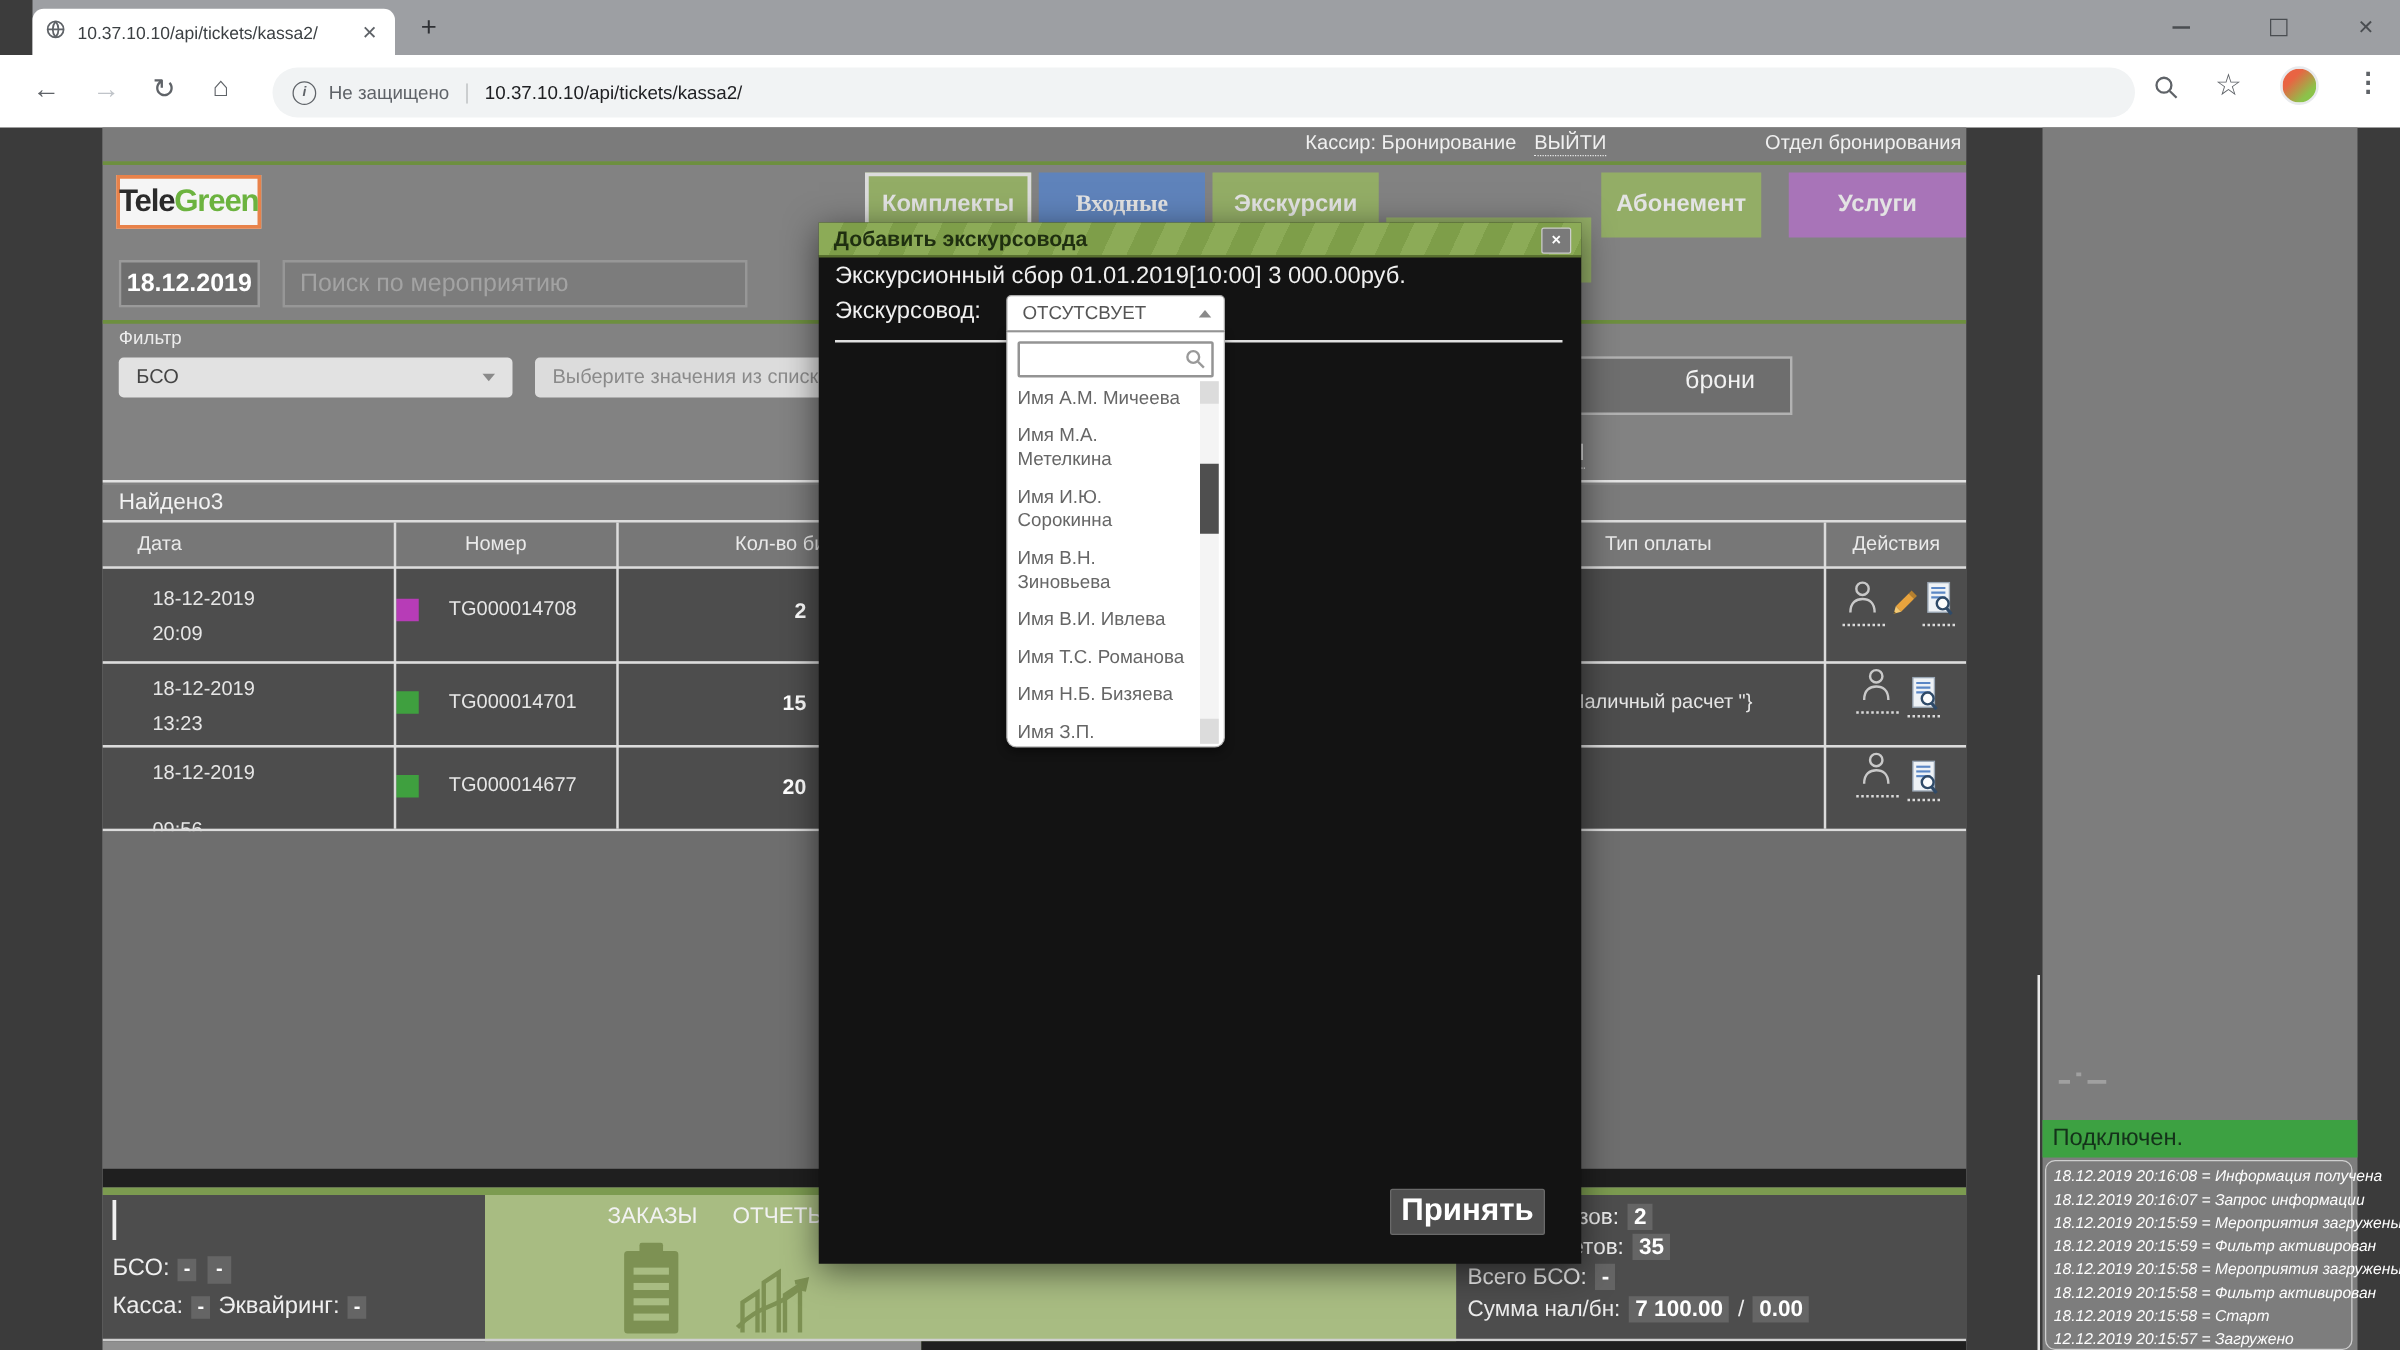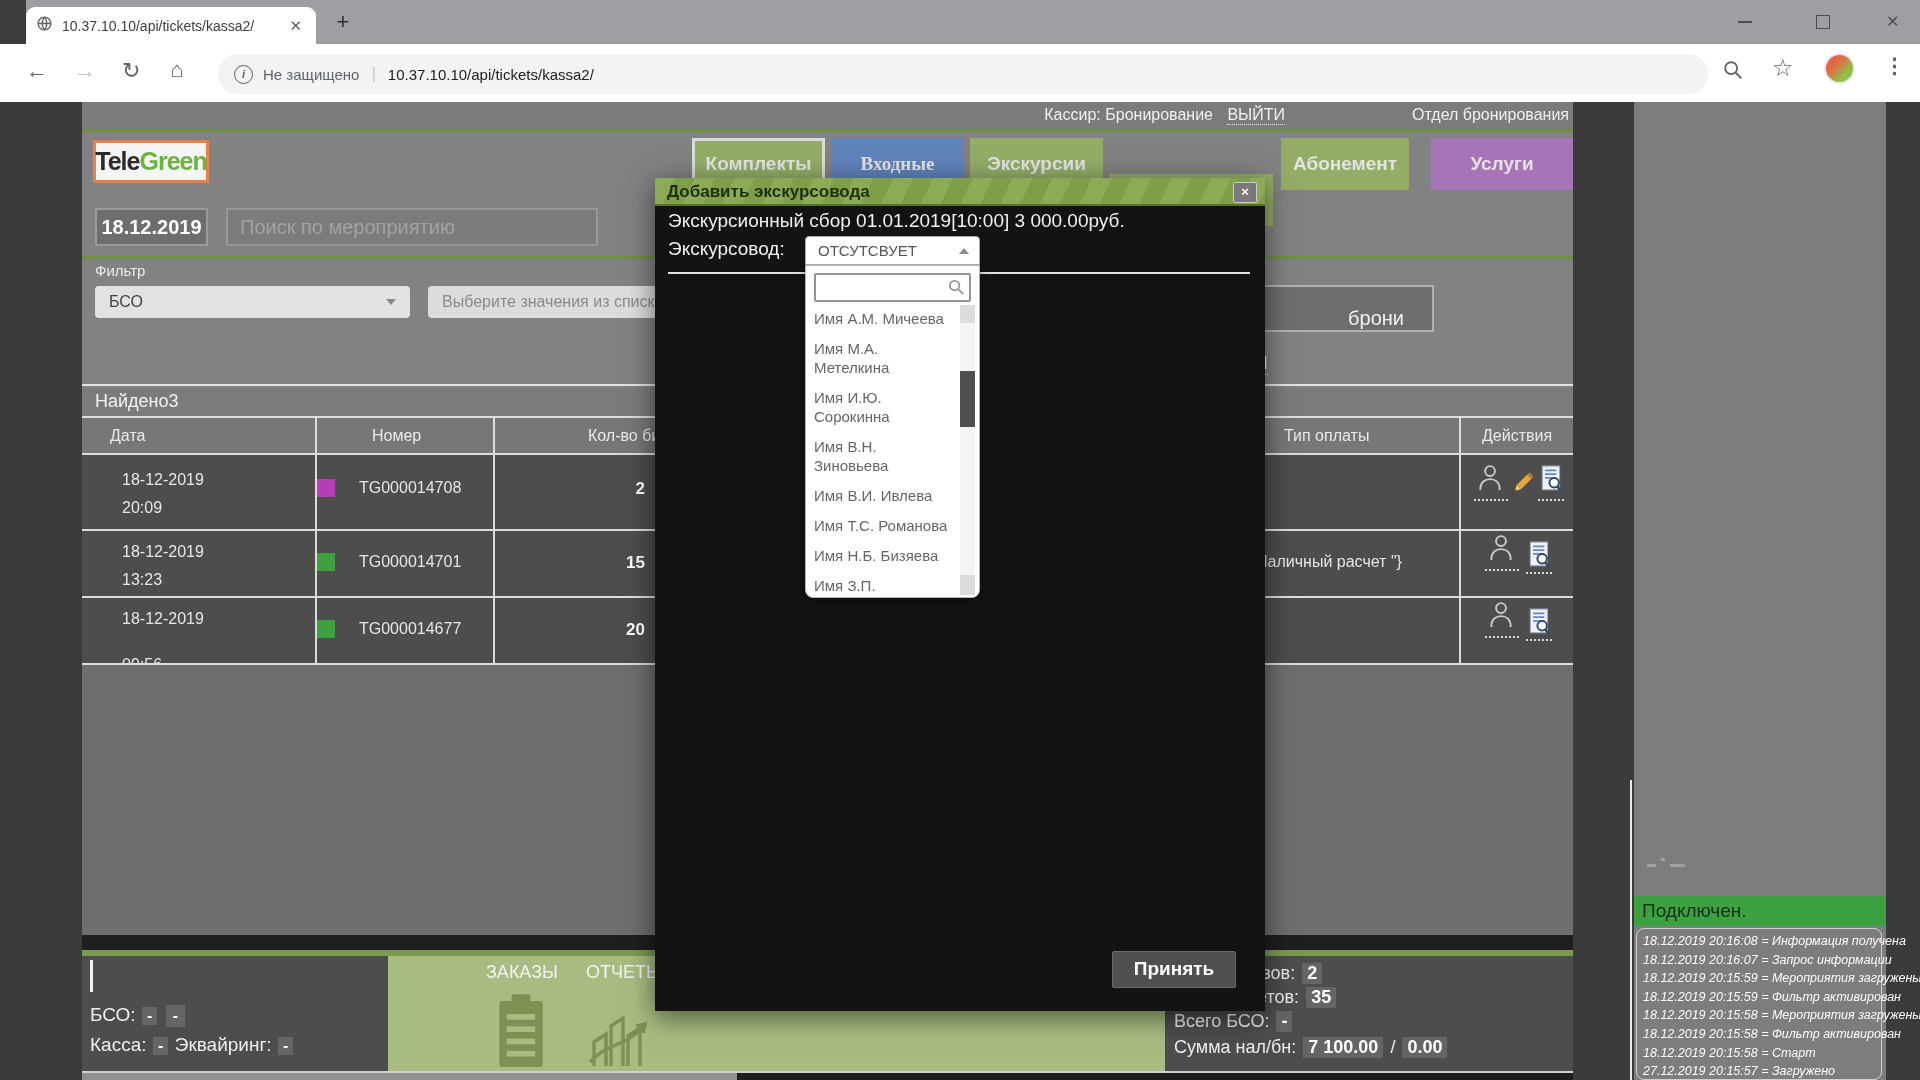--- a/index.html
+++ b/index.html
@@ -44,21 +44,21 @@
     color:#fff;font-weight:bold;font-size:20px;text-align:center;box-sizing:border-box;font-family:"Liberation Sans",sans-serif;}
   .search-input{left:144px;top:106px;width:372px;height:38px;background:#7c7c7c;border:2px solid #979797;
     color:#e8e8e8;font-size:20px;padding:0 12px;box-sizing:border-box;font-family:"Liberation Sans",sans-serif;}
   .search-input::placeholder{color:#a3a3a3;}
   .filter-label{left:13px;top:160px;font-size:15px;color:#ececec;}
   .select{top:184px;height:32px;background:#e2e2e2;border-radius:4px;color:#444;font-size:16px;
     display:flex;align-items:center;padding:0 14px;box-sizing:border-box;cursor:pointer;}
   .caret-down{width:0;height:0;border-left:5px solid transparent;border-right:5px solid transparent;
     border-top:6px solid #8a8a8a;margin-left:auto;}
   .partial-btn{left:1160px;top:183px;width:192px;height:47px;background:#6e6e6e;border:2px solid #b2b2b2;
-    box-sizing:border-box;color:#f2f2f2;font-size:20px;text-align:right;padding:20px 28px 0 0;cursor:pointer;}
+    box-sizing:border-box;color:#f2f2f2;font-size:20px;text-align:right;padding:6px 28px 0 0;cursor:pointer;}
   .partial-link{left:1172px;top:250px;color:#f5f5f5;font-size:19px;border-bottom:1px dotted #eee;}
   .whiteline{background:#e3e3e3;height:2px;}
   .found-strip{left:0;top:286px;width:1491px;height:28px;background:#7b7b7b;color:#f2f2f2;
     font-size:18px;padding:3px 0 0 13px;box-sizing:border-box;}
   .thead{left:0;top:316px;width:1491px;height:37px;background:#777777;}
   .th{position:absolute;font-size:16px;color:#eaeaea;top:9px;}
   .trow{position:absolute;left:0;width:1491px;background:#4d4d4d;}
   .cell-txt{position:absolute;font-size:16px;color:#e6e6e6;}
   .qty{position:absolute;font-weight:bold;font-size:17px;color:#fff;text-align:right;width:60px;}
   .marker{position:absolute;width:18px;height:18px;}
@@ -104,21 +104,21 @@
   .m-search{position:absolute;left:8px;top:7px;width:157px;height:29px;border:2px solid #949494;
     border-radius:2px;box-sizing:border-box;background:#fff;}
   .m-search input{position:absolute;left:2px;top:2px;width:125px;height:21px;border:none;outline:none;
     font-family:"Liberation Sans",sans-serif;}
   .m-scroll{position:absolute;right:4px;top:39px;width:15px;height:290px;background:#f4f4f4;}
   .m-scroll .cap{position:absolute;left:0;width:15px;background:#dcdcdc;}
   .m-thumb{position:absolute;left:0;top:66px;width:15px;height:56px;background:#4f4f4f;}
   .m-opts{position:absolute;left:8px;top:43px;width:138px;}
   .m-opt{font-size:15px;line-height:19px;color:#666;white-space:pre-line;margin-bottom:11px;cursor:pointer;}
   .m-accept{left:457px;top:773px;width:122px;height:35px;background:#4f4f4f;border:1px solid #6a6a6a;
-    color:#fff;font-weight:bold;font-size:19px;text-align:center;line-height:33px;border-radius:2px;cursor:pointer;}
+    color:#fff;font-weight:bold;font-size:25px;text-align:center;line-height:33px;border-radius:2px;cursor:pointer;}
   .dash-decor{background:#a0a0a0;position:absolute;height:3px;}
 </style>
 </head>
 <body>
 
 <div id="screen">
 
   <div class="abs tabstrip">
     <div class="abs strip-edge"></div>
     <div class="abs tab">
@@ -380,21 +380,21 @@
     <div class="dash-decor" style="left:36px;top:762px;width:15px;"></div>
     <div class="abs log-head">Подключен.</div>
     <div class="abs log-body">
       <div class="log-line">18.12.2019 20:16:08 = Информация получена</div>
       <div class="log-line">18.12.2019 20:16:07 = Запрос информации</div>
       <div class="log-line">18.12.2019 20:15:59 = Мероприятия загружены</div>
       <div class="log-line">18.12.2019 20:15:59 = Фильтр активирован</div>
       <div class="log-line">18.12.2019 20:15:58 = Мероприятия загружены</div>
       <div class="log-line">18.12.2019 20:15:58 = Фильтр активирован</div>
       <div class="log-line">18.12.2019 20:15:58 = Старт</div>
-      <div class="log-line">27.12.2019 20:15:57 = Загружено</div>
+      <div class="log-line">12.12.2019 20:15:57 = Загружено</div>
     </div>
   </div>
 
   <div class="abs modal">
     <div class="abs m-title">
       <span class="m-title-text">Добавить экскурсовода</span>
       <span class="m-close">×</span>
     </div>
     <div class="abs m-fee">Экскурсионный сбор 01.01.2019[10:00] 3 000.00руб.</div>
     <div class="abs m-guide">Экскурсовод:</div>

